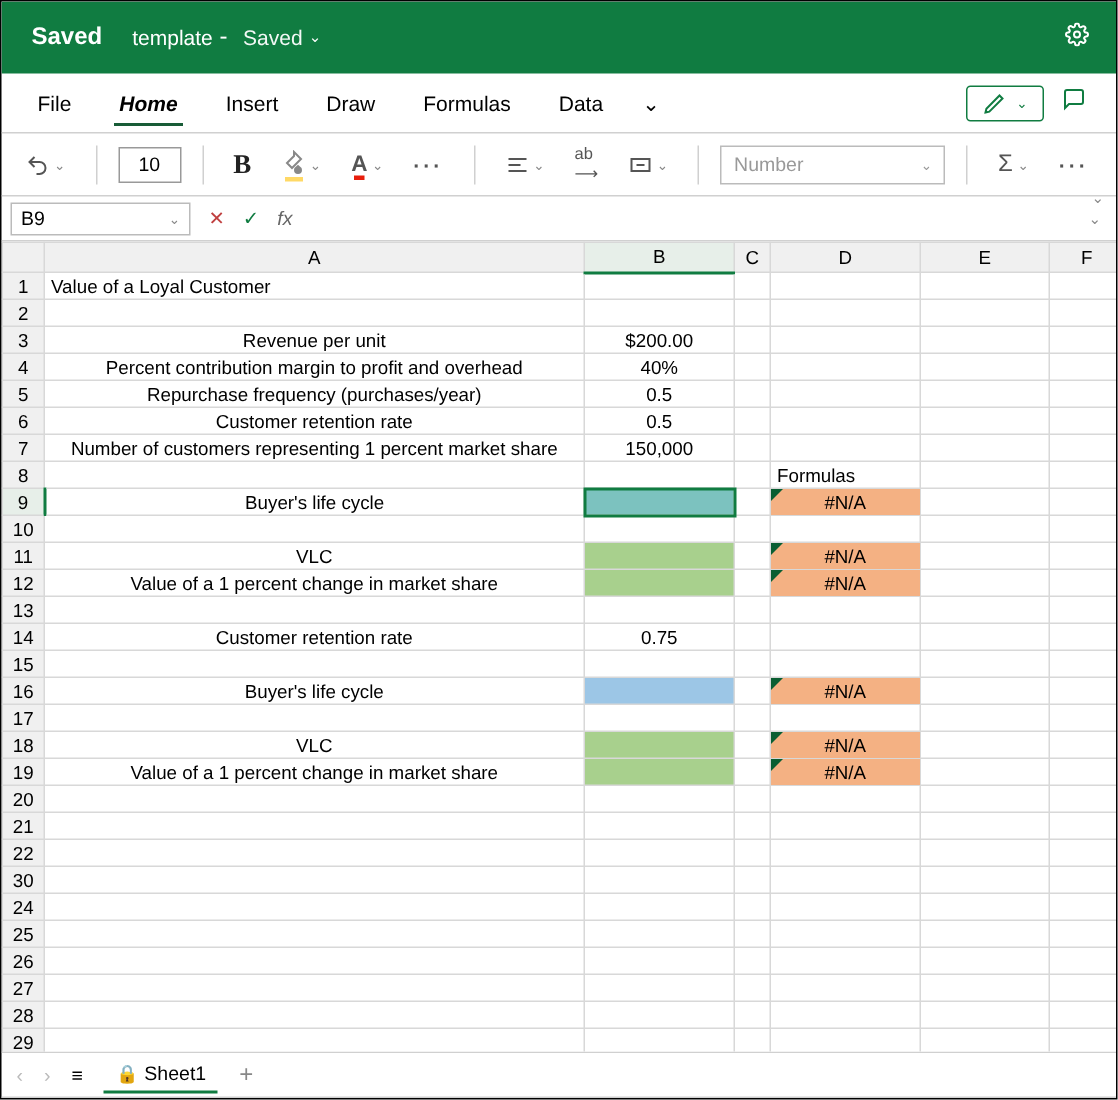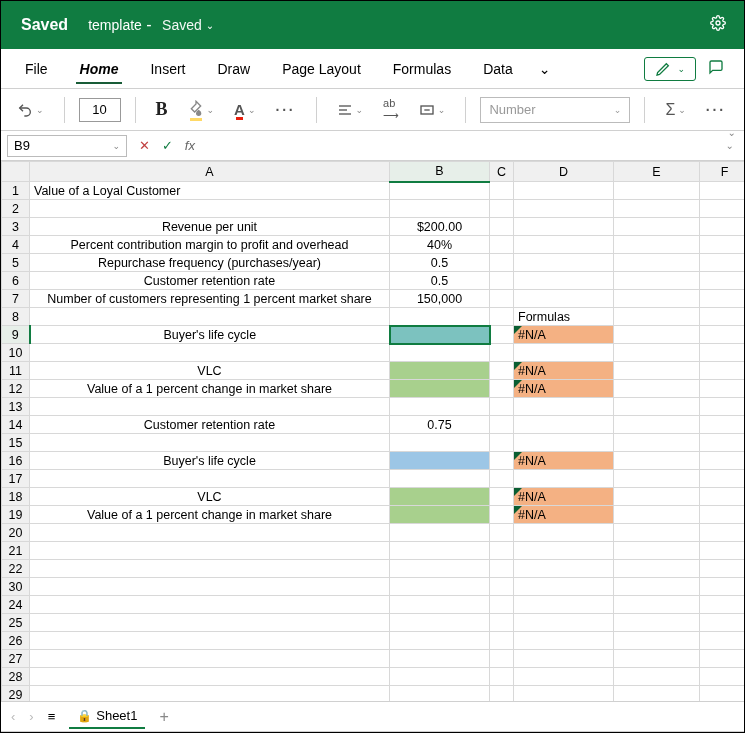--- a/index.html
+++ b/index.html
@@ -57,21 +57,21 @@
 .col-A { width: 360px; }
 .col-B { width: 100px; }
 .col-C { width: 24px; }
 .col-D { width: 100px; }
 .col-E { width: 86px; }
 .col-F { width: 50px; }
 .ra { text-align: center; }
 .bg-blue { background: #9cc6e6 !important; }
 .bg-teal { background: #7cc2bf !important; }
 .bg-green { background: #a8d08d !important; }
-.bg-orange { background: #f4b183 !important; text-align: left; position: relative; }
+.bg-orange { background: #f4b183 !important; text-align: center; position: relative; }
 .err-tri::before { content: ""; position: absolute; left: 0; top: 0; border-top: 8px solid #0a5e32; border-right: 8px solid transparent; }
 .sel-cell { outline: 2px solid #107c41; outline-offset: -1px; }
 
 
 .sheet-tabs { height: 30px; display: flex; align-items: center; border-top: 1px solid #d0d0d0; padding: 0 10px; gap: 14px; font-size: 13px; }
 .sheet-tab { display: flex; align-items: center; gap: 4px; padding: 4px 8px; border-bottom: 2px solid #107c41; }
 .lock-ico { font-size: 12px; }
 .add-sheet { color: #888; font-size: 16px; }
 
 
@@ -95,21 +95,20 @@
         <path d="M19.4 15a1.7 1.7 0 0 0 .34 1.87l.06.06a2 2 0 1 1-2.83 2.83l-.06-.06a1.7 1.7 0 0 0-1.87-.34 1.7 1.7 0 0 0-1 1.56V21a2 2 0 1 1-4 0v-.09a1.7 1.7 0 0 0-1-1.56 1.7 1.7 0 0 0-1.87.34l-.06.06a2 2 0 1 1-2.83-2.83l.06-.06a1.7 1.7 0 0 0 .34-1.87 1.7 1.7 0 0 0-1.56-1H3a2 2 0 1 1 0-4h.09a1.7 1.7 0 0 0 1.56-1 1.7 1.7 0 0 0-.34-1.87l-.06-.06a2 2 0 1 1 2.83-2.83l.06.06a1.7 1.7 0 0 0 1.87.34H9a1.7 1.7 0 0 0 1-1.56V3a2 2 0 1 1 4 0v.09a1.7 1.7 0 0 0 1 1.56 1.7 1.7 0 0 0 1.87-.34l.06-.06a2 2 0 1 1 2.83 2.83l-.06.06a1.7 1.7 0 0 0-.34 1.87V9a1.7 1.7 0 0 0 1.56 1H21a2 2 0 1 1 0 4h-.09a1.7 1.7 0 0 0-1.56 1z"></path>
       </svg>
   </span>
 </div>
 
 <div class="ribbon-tabs">
   <span class="tab">File</span>
     <span class="tab active">Home</span>
     <span class="tab">Insert</span>
     <span class="tab">Draw</span>
-    <span class="tab">Page Layout</span>
     <span class="tab">Formulas</span>
     <span class="tab">Data</span>
   <span class="overflow">⌄</span>
   <div class="ribbon-right">
     <span class="pen-btn">
       <svg class="ico" viewBox="0 0 24 24" fill="none" stroke="#107c41" stroke-width="2">
           <path d="M3 21l3.8-.9L20 7 17 4 3.9 17.2 3 21z"></path>
         </svg>
       <span style="font-size:9px;">⌄</span>
     </span>

